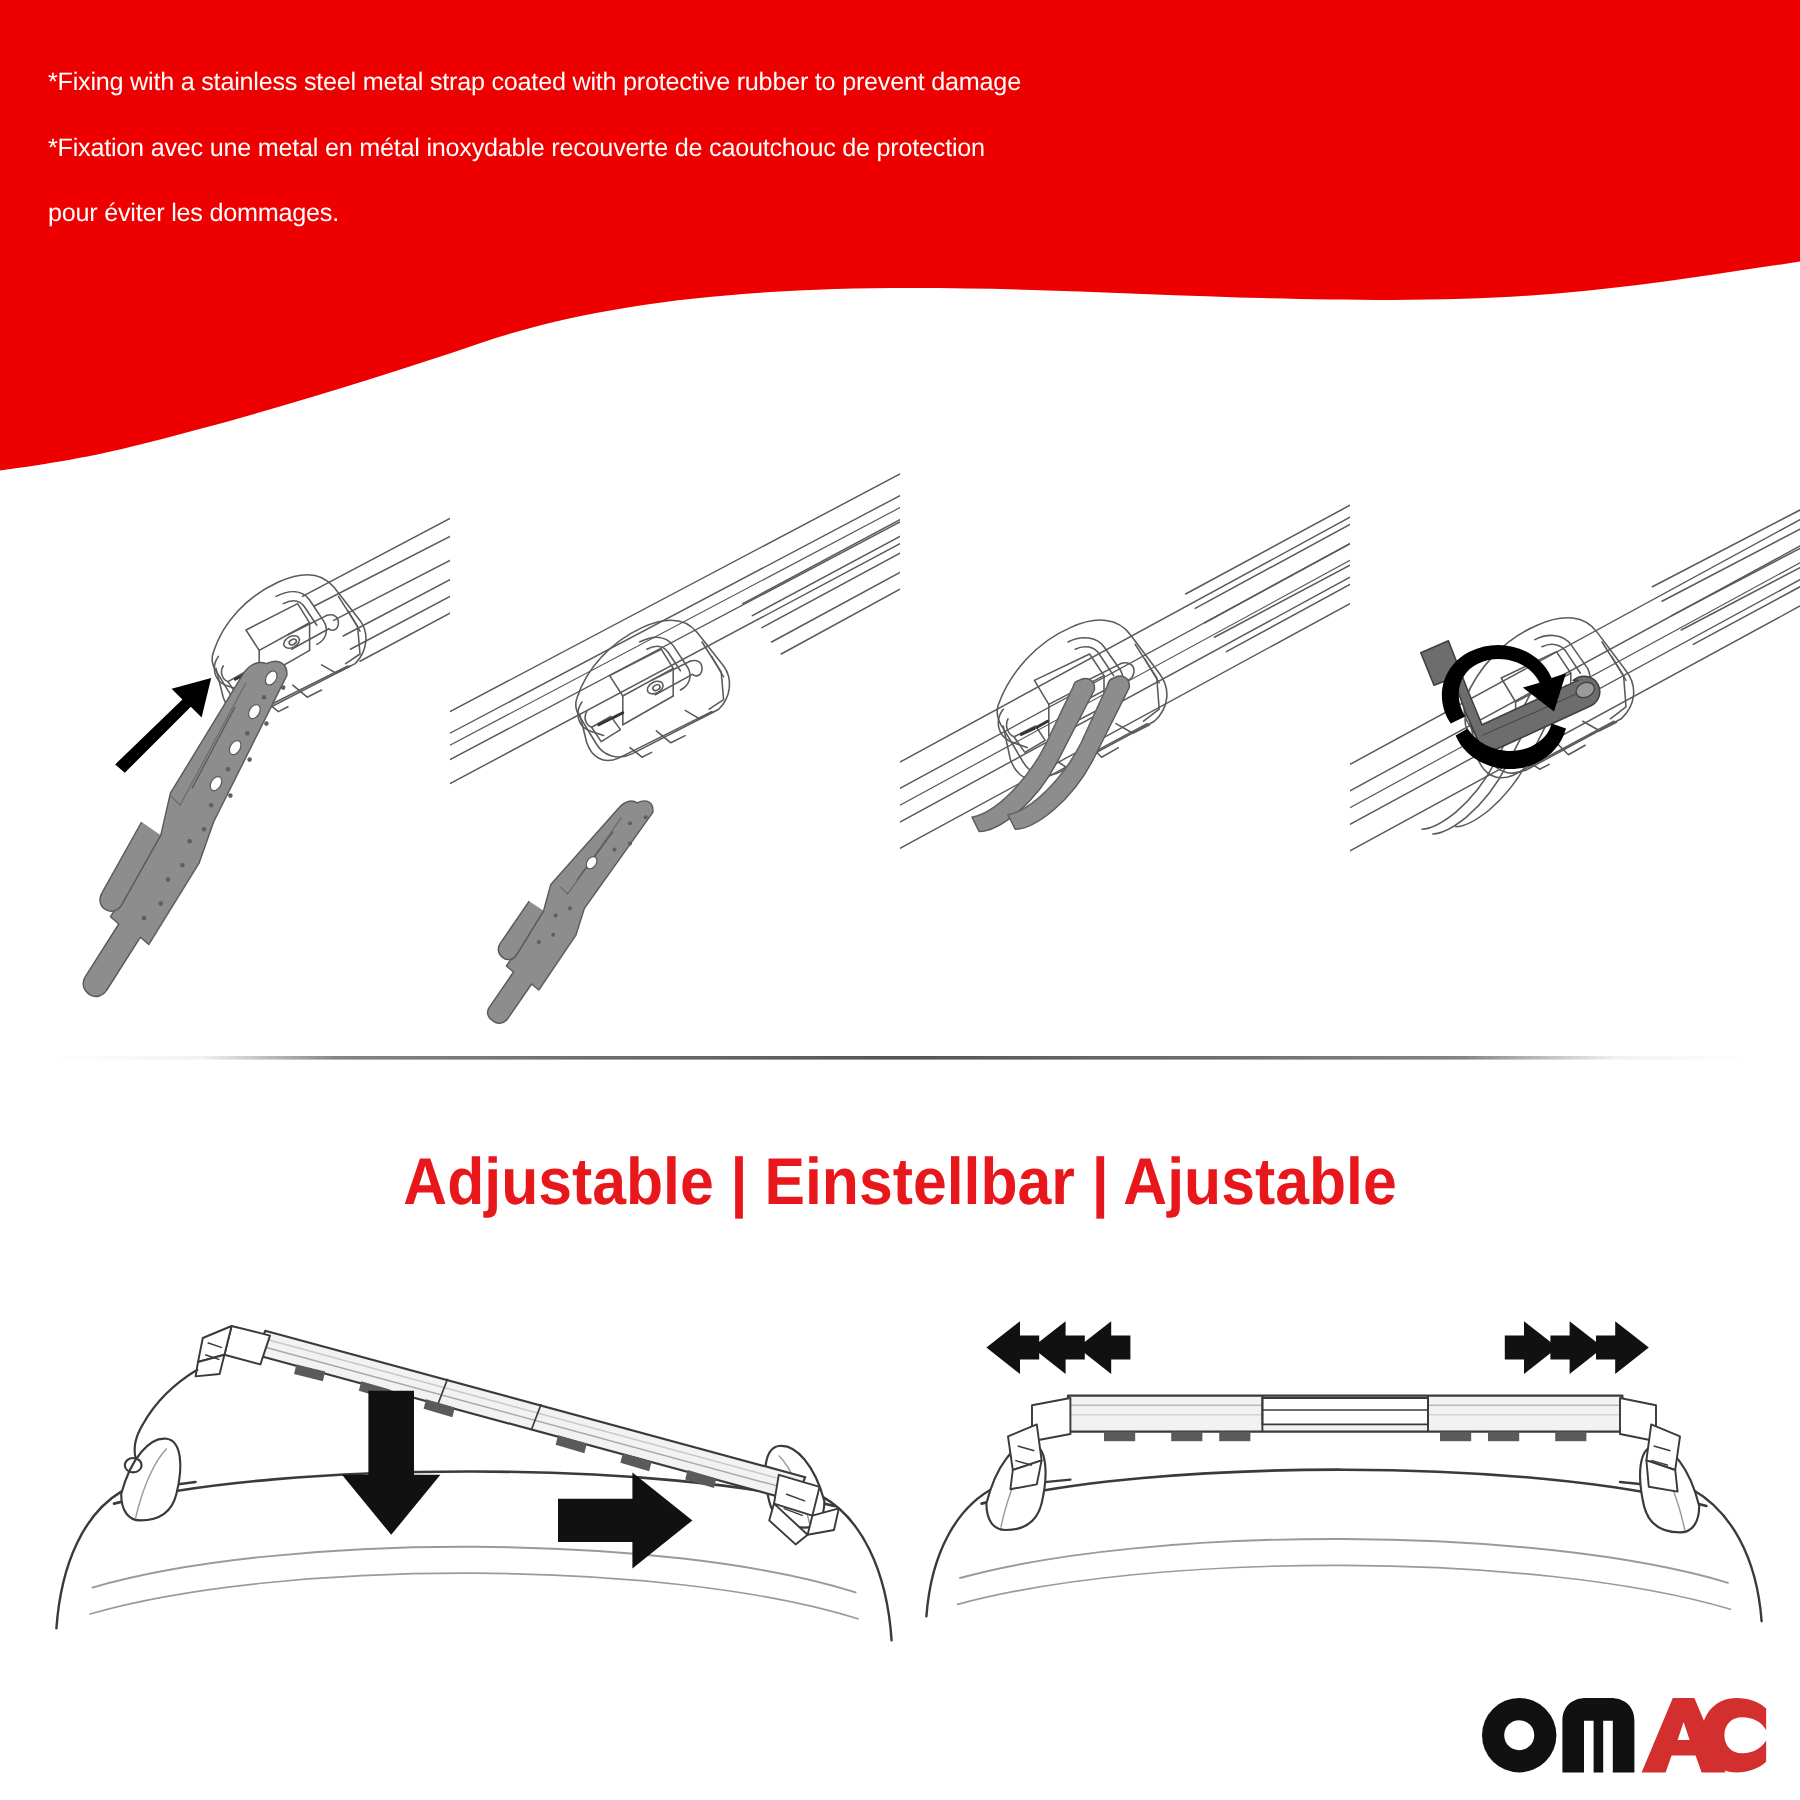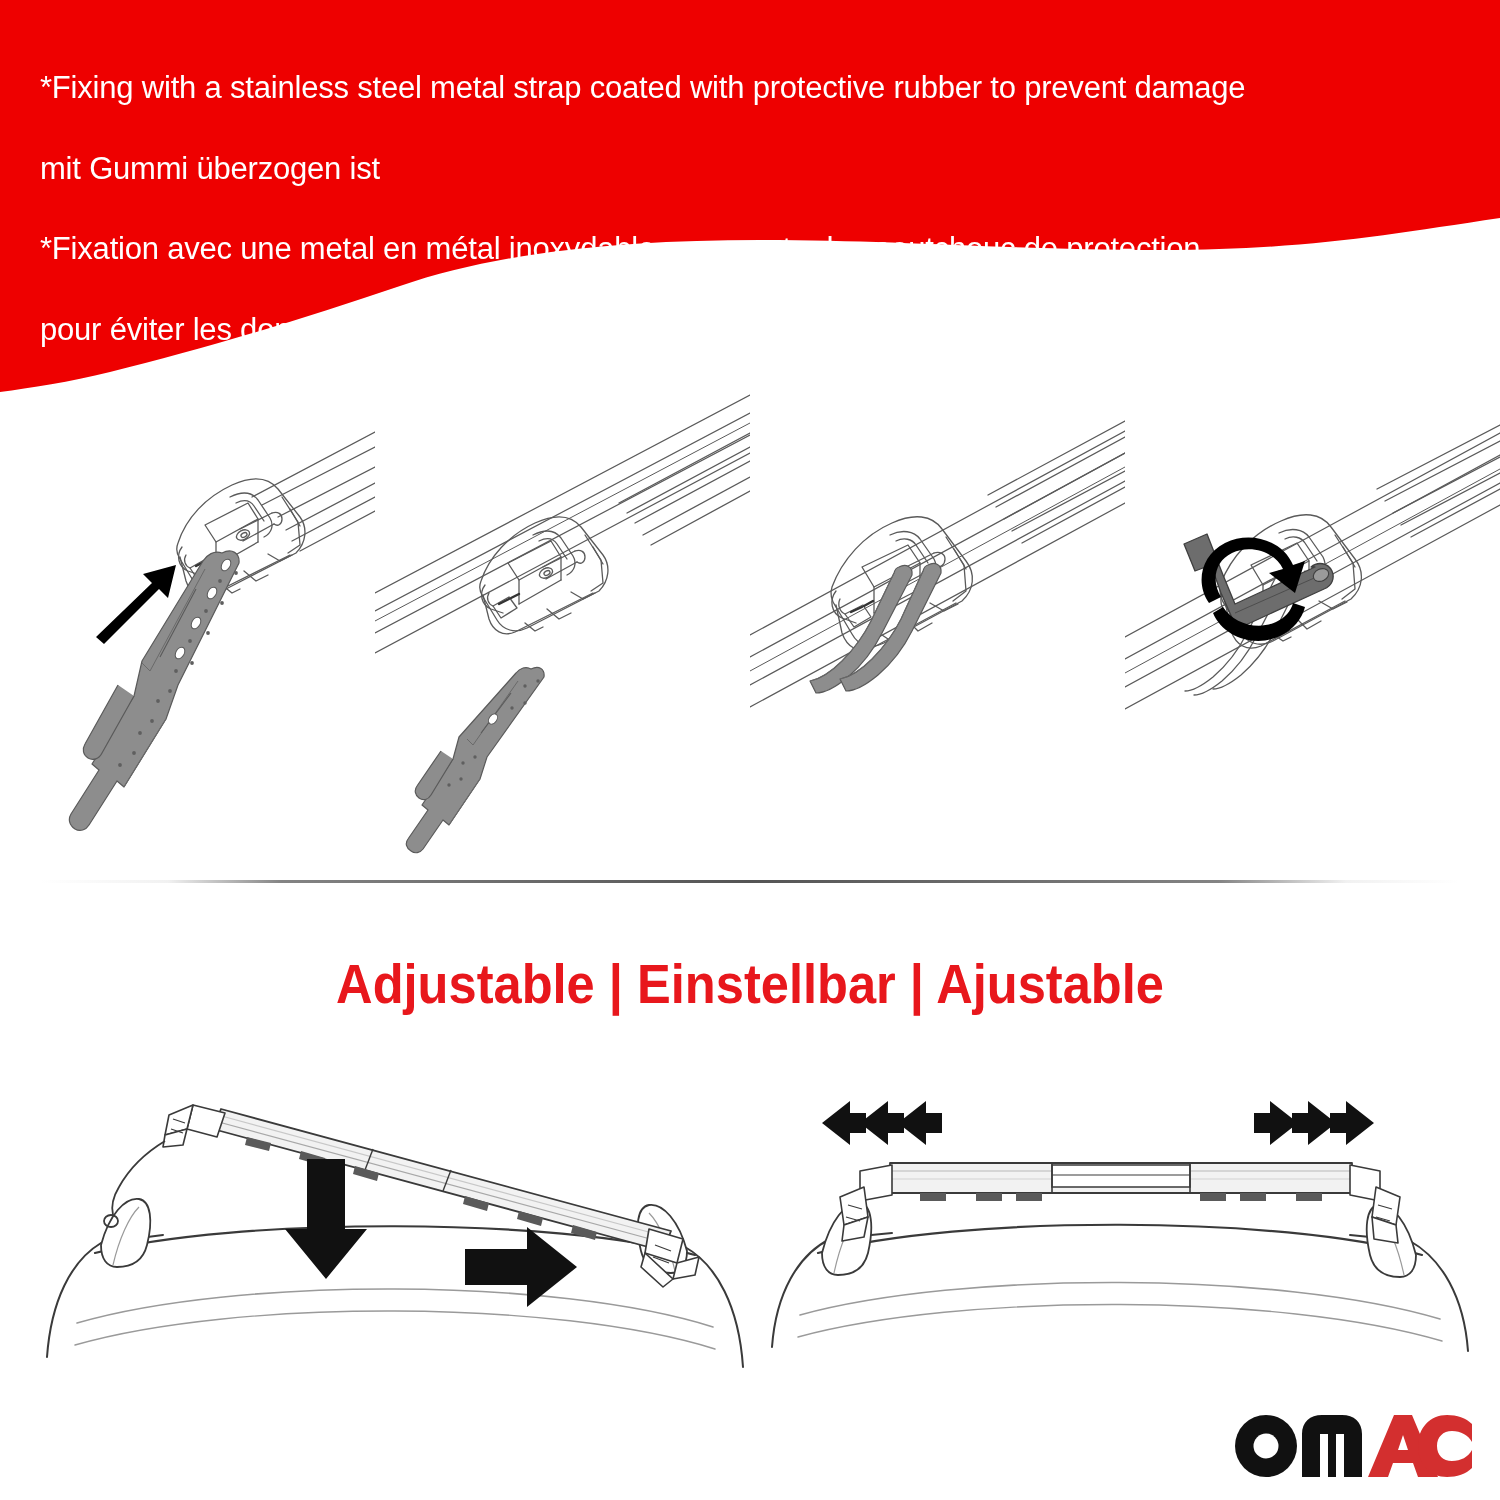--- a/index.html
+++ b/index.html
@@ -28,21 +28,21 @@
   }
   .banner svg { display: block; width: 1500px; height: 400px; }
 
   .banner-text {
     position: absolute;
     left: 40px;
     top: 28px;
     width: 1420px;
     color: #ffffff;
     font-family: "Liberation Sans", sans-serif;
-    font-size: 31px;
+    font-size: 21px;
     line-height: 1.30;
     font-weight: 400;
     letter-spacing: -0.2px;
     white-space: pre-line;
   }
   .banner-line { display: block; }
 
   
   .steps {
     position: absolute;
@@ -134,21 +134,20 @@
     <svg viewBox="0 0 1500 400" preserveAspectRatio="none">
       <path d="M0,0 L1500,0 L1500,218
                C1380,236 1300,250 1160,250
                C1010,250 900,240 760,240
                C620,240 500,252 400,286
                C300,320 200,350 110,372
                C70,382 30,388 0,392 Z" fill="#EE0000"></path>
     </svg>
     <div class="banner-text">
       <span class="banner-line">*Fixing with a stainless steel metal strap coated with protective rubber to prevent damage</span>
-      <span class="banner-line">mit Gummi überzogen ist</span>
       <span class="banner-line">*Fixation avec une metal en métal inoxydable recouverte de caoutchouc de protection</span>
       <span class="banner-line">pour éviter les dommages.</span>
     </div>
   </div>
 
   <div class="steps">
 
     <div class="step step-1">
       <svg viewBox="0 0 375 470">
         <g fill="none" stroke="#5a5a5a" stroke-width="1.3" stroke-linejoin="round" stroke-linecap="round">

